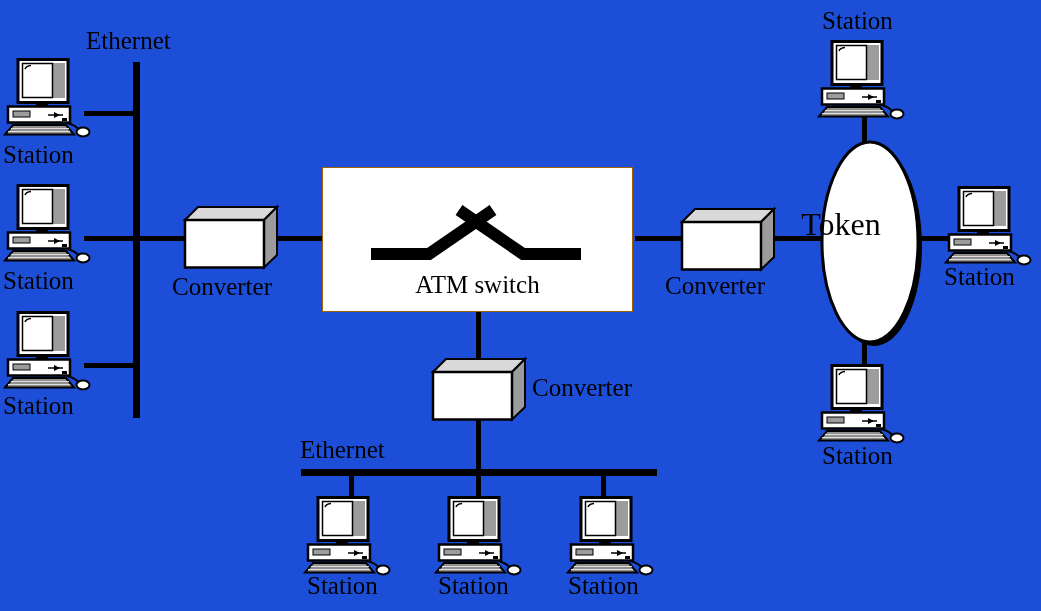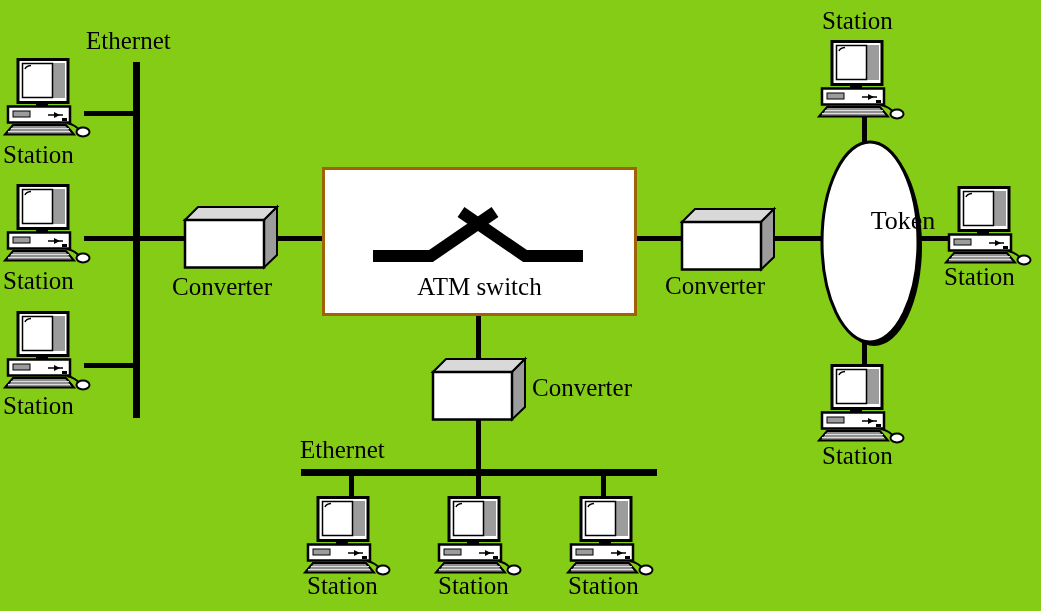--- a/index.html
+++ b/index.html
@@ -1,32 +1,32 @@
 <!DOCTYPE html>
 <html><head>
 <meta charset="utf-8">
 <style>
   html,body{margin:0;padding:0;background:#ffffff;}
   .canvas{
-    position:relative;width:1041px;height:611px;background:#84cc16;
+    position:relative;width:1041px;height:611px;background:#1d4ed8;
     font-family:"Liberation Serif","DejaVu Serif",serif;color:#000;
     overflow:hidden;
   }
   .ln{position:absolute;background:#000;}
   .lbl{position:absolute;font-size:25px;line-height:1.05;white-space:nowrap;color:#000;}
   .pc{position:absolute;width:94px;height:80px;}
   .conv{position:absolute;width:100px;height:68px;}
   .atm-box{
     position:absolute;left:322px;top:167px;width:309px;height:143px;
-    border:3px solid #a16207;background:#fff;
+    border:1px solid #a16207;background:#fff;
   }
   .atm-fabric{position:absolute;left:46px;top:36px;width:214px;height:60px;}
   .atm-label{position:absolute;left:0;right:0;top:103px;text-align:center;font-size:25px;}
   .ring-svg{position:absolute;left:813px;top:136px;width:120px;height:215px;}
-  .ring-label{position:absolute;left:854px;width:98px;text-align:center;font-size:26px;}
+  .ring-label{position:absolute;left:792px;width:98px;text-align:center;font-size:32px;}
   .hidden-defs{position:absolute;width:0;height:0;overflow:hidden;}
 </style>
 </head>
 <body>
 
 <div class="canvas">
 
   <svg class="hidden-defs" aria-hidden="true">
     <defs>
       <symbol id="pc-icon" viewBox="0 0 94 80">

